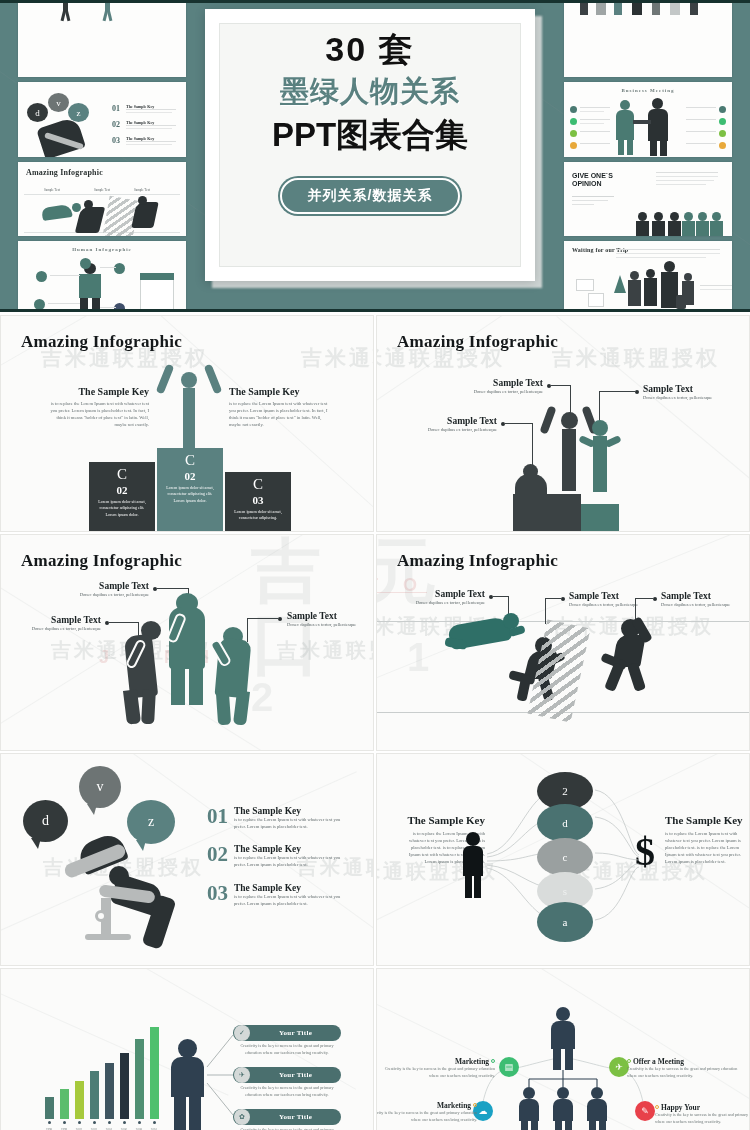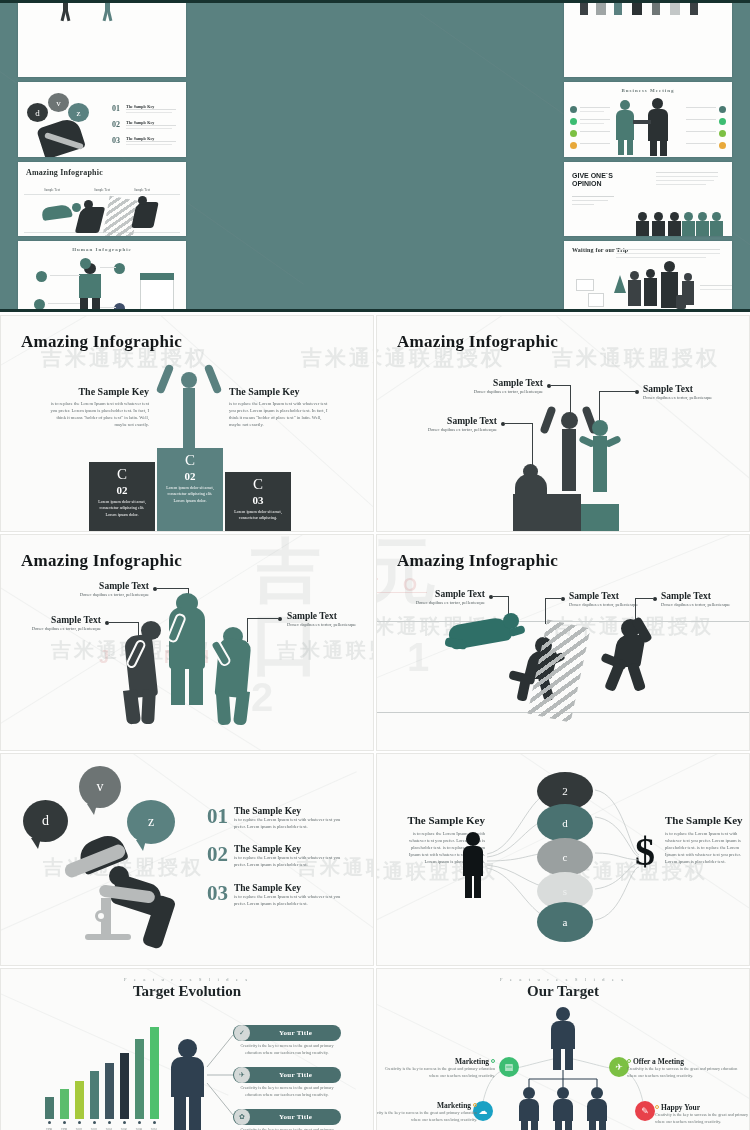--- a/index.html
+++ b/index.html
@@ -326,20 +326,29 @@
       <div style="position:absolute;left:96px;top:62px;width:11px;height:11px;border-radius:50%;background:#3f4f6a;"></div>
       <div style="position:absolute;left:122px;top:32px;width:34px;height:38px;background:#fff;border:1px solid #cfd4d3;"></div>
       <div style="position:absolute;left:122px;top:32px;width:34px;height:7px;background:#4a7a72;"></div>
       <div style="position:absolute;left:32px;top:34px;width:30px;height:1px;background:#dcdede;"></div>
       <div style="position:absolute;left:30px;top:62px;width:32px;height:1px;background:#dcdede;"></div>
       <div style="position:absolute;left:82px;top:26px;width:16px;height:1px;background:#dcdede;"></div>
       <div style="position:absolute;left:82px;top:66px;width:16px;height:1px;background:#dcdede;"></div>
     </div>
   </div>
 
+  <div class="title-card-wrap">
+    <div class="title-card-shadow"></div>
+    <div class="title-card">
+      <div class="tc-30">30 套</div>
+      <div class="tc-green">墨绿人物关系</div>
+      <div class="tc-black">PPT图表合集</div>
+      <div class="tc-pill">并列关系/数据关系</div>
+    </div>
+  </div>
 
   <div class="hdr-col right">
 
     <div class="thumb">
       <div style="position:absolute;left:16px;top:-18px;width:8px;height:30px;background:#3b4144;"></div>
       <div style="position:absolute;left:32px;top:-22px;width:10px;height:34px;background:#9fa5a5;"></div>
       <div style="position:absolute;left:50px;top:-16px;width:8px;height:28px;background:#5a8180;"></div>
       <div style="position:absolute;left:68px;top:-24px;width:10px;height:36px;background:#2b3133;"></div>
       <div style="position:absolute;left:88px;top:-18px;width:8px;height:30px;background:#6f7676;"></div>
       <div style="position:absolute;left:106px;top:-20px;width:10px;height:32px;background:#c3c7c7;"></div>
@@ -739,24 +748,20 @@
     </div>
     <div class="ebub" style="left:160px;top:148px;width:56px;height:40px;background:#4a7271;">
       <span>a</span>
     </div>
   </div>
 
   <div class="slide">
     <div class="diag" style="left:-10px;top:20px;width:260px;transform:rotate(24deg);"></div>
     <div class="diag" style="left:130px;top:-10px;width:260px;transform:rotate(30deg);"></div>
 
-    <div class="feat-head">
-      <div class="feat-sub">F e a t u r e s   S l i d e s</div>
-      <div class="feat-title">Target Evolution</div>
-    </div>
 
     <div class="chart" style="left:38px;top:44px;width:130px;height:120px;">
       <div class="bar" style="left:6px;height:22px;background:#4a7a6f;"></div>
       <div class="bartick" style="left:9px;background:#3f5560;"></div>
       <div class="barlbl" style="left:3px;">1998</div>
 
       <div class="bar" style="left:21px;height:30px;background:#5bbd6d;"></div>
       <div class="bartick" style="left:24px;background:#3f5560;"></div>
       <div class="barlbl" style="left:18px;">1999</div>
 
@@ -816,24 +821,20 @@
       <div class="ico">✿</div>
       <div class="lbl">Your Title</div>
     </div>
     <div class="pillbody" style="left:232px;top:158px;">Creativity is the key to success in the great and primary education where our teachers can bring creativity.</div>
   </div>
 
   <div class="slide">
     <div class="diag" style="left:-10px;top:30px;width:300px;transform:rotate(26deg);"></div>
     <div class="diag" style="left:150px;top:-10px;width:280px;transform:rotate(32deg);"></div>
 
-    <div class="feat-head">
-      <div class="feat-sub">F e a t u r e s   S l i d e s</div>
-      <div class="feat-title">Our Target</div>
-    </div>
 
     <div>
       <div style="position:absolute;left:179px;top:38px;width:14px;height:14px;border-radius:50%;background:#2f4050;"></div>
       <div style="position:absolute;left:174px;top:52px;width:24px;height:28px;background:#2f4050;border-radius:8px 8px 0 0;"></div>
       <div style="position:absolute;left:176px;top:79px;width:8px;height:22px;background:#2f4050;"></div>
       <div style="position:absolute;left:188px;top:79px;width:8px;height:22px;background:#2f4050;"></div>
     </div>
 
     <svg style="position:absolute;left:0;top:0;width:374px;height:168px;">
       <g stroke="#2f4050" stroke-width="1.1" fill="none">

